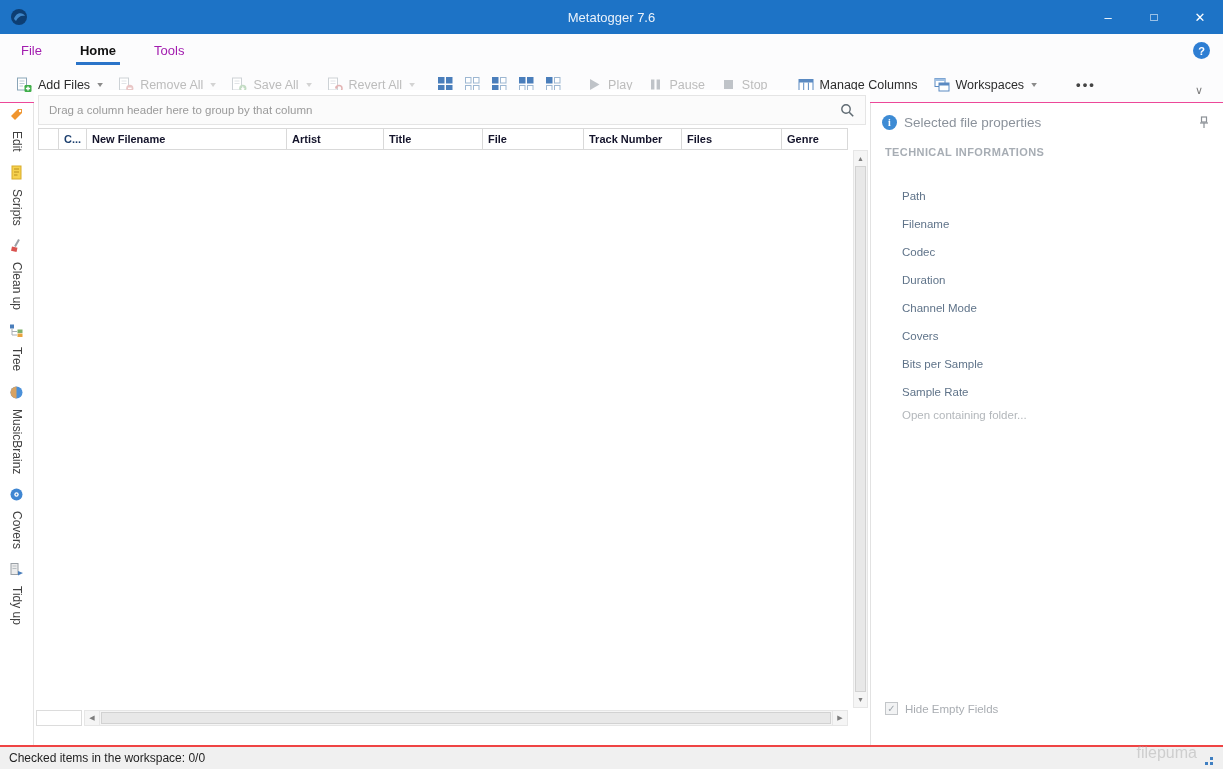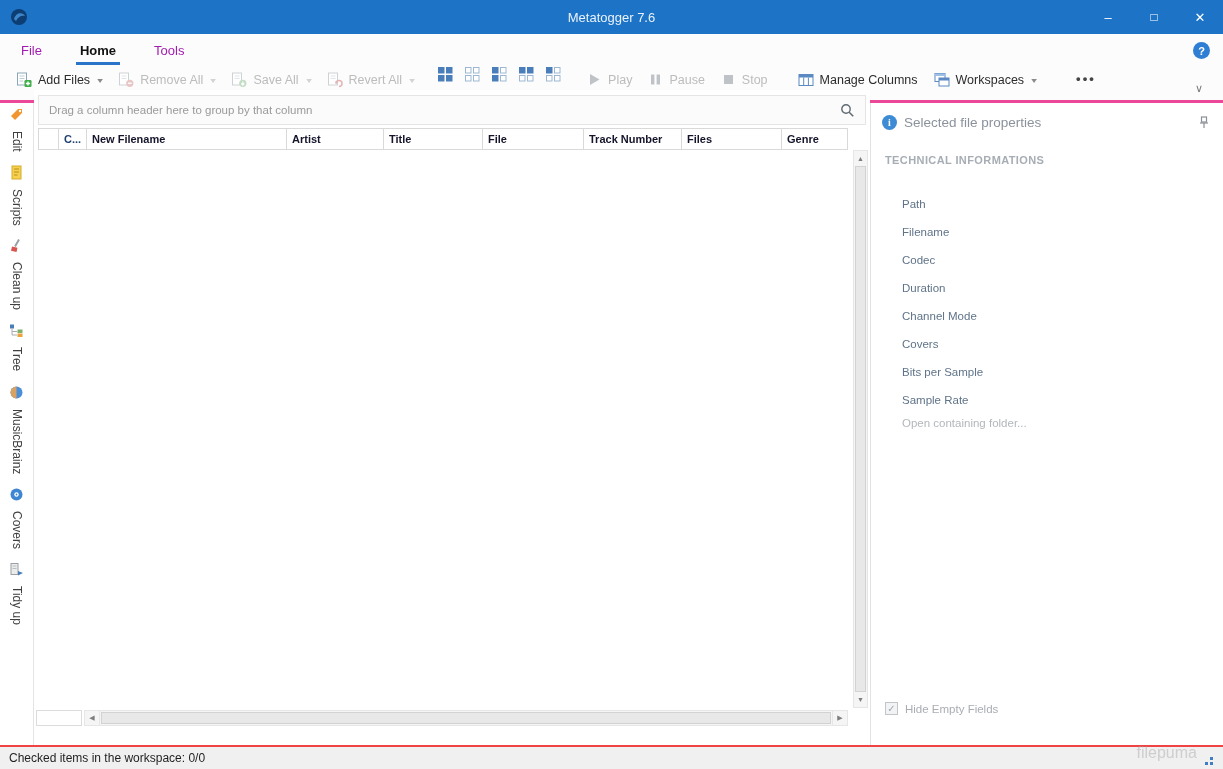--- a/index.html
+++ b/index.html
@@ -20,21 +20,21 @@
   .tabstrip{position:absolute;top:34px;left:0;width:100%;height:33px;background:#fcfcfd;
             display:flex;align-items:center;padding-left:16px;gap:28px}
   .tab{font-size:13px;color:#a21caf;padding:7px 5px;position:relative;white-space:nowrap}
   .tab.active{font-weight:bold;color:#111}
   .tab.active::after{content:"";position:absolute;left:1px;right:1px;bottom:0px;height:3px;background:#2a74c9}
   .help-btn{margin-left:auto;margin-right:13px;width:17px;height:17px;border-radius:50%;background:#2e7ed3;
             color:#fff;font-size:11px;font-weight:bold;display:flex;align-items:center;justify-content:center}
 
   
   .toolbar{position:absolute;top:67px;left:0;width:100%;height:36px;background:#fcfcfd;
-           border-bottom:3px solid #ec4899;display:flex;align-items:flex-start;padding:0 8px;white-space:nowrap}
+           border-bottom:1px solid #ec4899;display:flex;align-items:center;padding:0 8px;white-space:nowrap}
   .tbtn{display:flex;align-items:center;gap:6px;padding:5px 8px;font-size:12.5px;color:#2c2c2c}
   .tbtn .ticon{display:inline-flex}
   .tbtn.disabled{color:#bcbcbc}
   .chev{font-size:8px;color:#8a8a8a;margin-left:2px;transform:scaleX(1.4)}
   .tbtn.disabled .chev{color:#d3d3d3}
   .viewgroup{display:flex;gap:12px;margin:0 18px 0 16px;align-items:center}
   .viewbtn{display:inline-flex}
   .mediagroup{display:flex;margin-right:14px}
   .more-btn{margin-left:26px;font-size:13px;font-weight:bold;color:#454545;letter-spacing:2px;padding:4px 6px}
   .collapse-chev{margin-left:auto;margin-right:8px;align-self:flex-end;margin-bottom:3px;
@@ -75,21 +75,21 @@
 
   
   .props{position:absolute;left:870px;top:103px;width:353px;bottom:24px;background:#fff;
          border-left:1px solid #e2e2e2}
   .props-header{display:flex;align-items:center;gap:7px;padding:12px 13px 0 11px}
   .info-icon{width:15px;height:15px;border-radius:50%;background:#3d8bd4;color:#fff;font-size:10px;
              font-weight:bold;display:flex;align-items:center;justify-content:center;
              font-family:"Liberation Serif","DejaVu Serif",serif}
   .props-title{font-size:13.5px;color:#8b929b}
   .pin{margin-left:auto;display:inline-flex}
-  .section-title{margin:24px 0 0 14px;font-size:11px;font-weight:bold;color:#a7adb4;letter-spacing:.4px}
+  .section-title{margin:16px 0 0 14px;font-size:11px;font-weight:bold;color:#a7adb4;letter-spacing:.4px}
   .fields{margin:32px 0 0 31px;display:flex;flex-direction:column;gap:16px;font-size:11.5px;color:#5f7389}
   .open-folder{margin:11px 0 0 31px;font-size:11.5px;color:#b3b7bb}
   .hide-empty{position:absolute;left:14px;bottom:30px;display:flex;align-items:center;gap:7px;
               font-size:11.5px;color:#a9adb2}
   .cbx{width:13px;height:13px;border:1px solid #c3c6c9;background:#f2f3f4;color:#9fa6ad;font-size:10px;
        display:flex;align-items:center;justify-content:center;line-height:1}
 
   
   .statusbar{position:absolute;left:0;bottom:0;width:100%;height:24px;background:#f0f0f0;
              border-top:2px solid #ef4444;display:flex;align-items:center;padding:0 9px;

